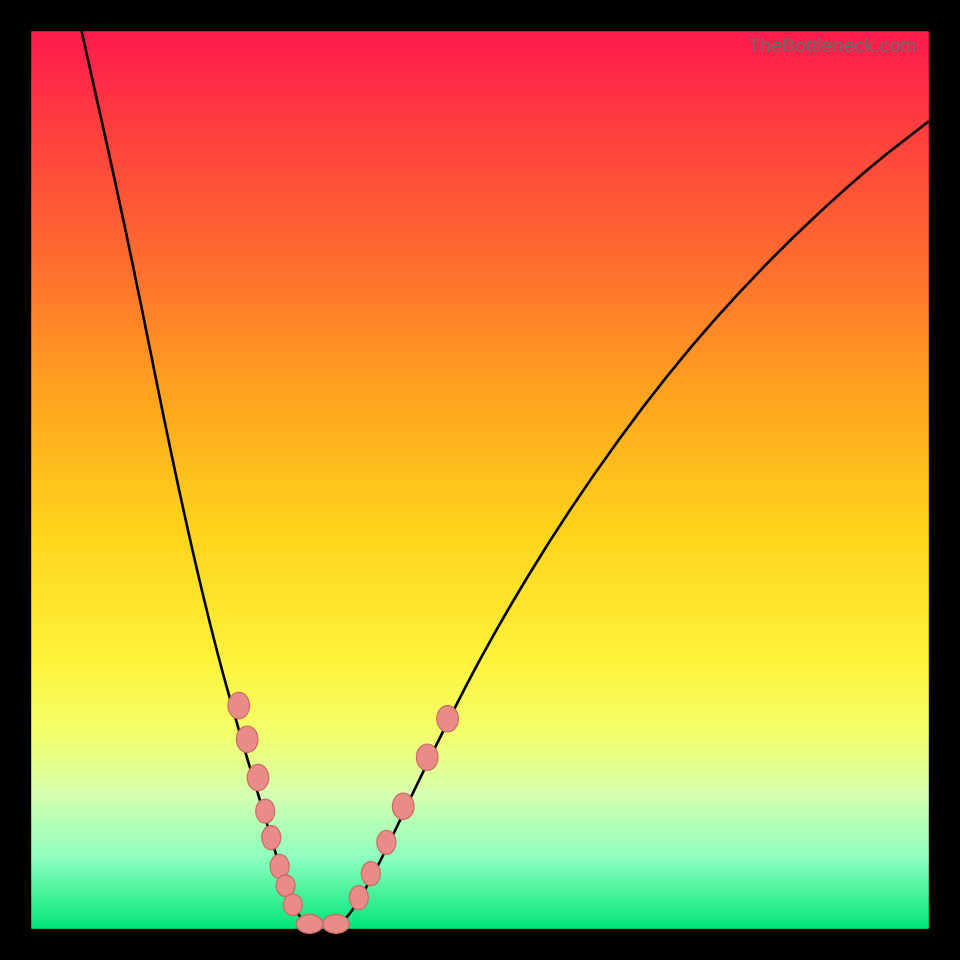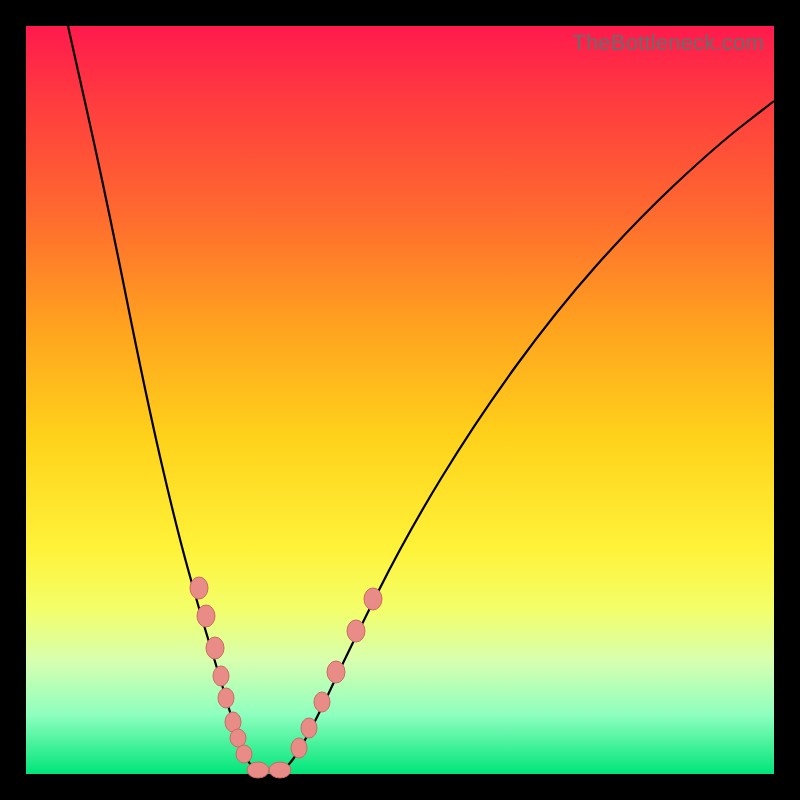--- a/index.html
+++ b/index.html
@@ -28,21 +28,21 @@
       #d6ffb0 85%,
       #8fffbf 92%,
       #00e57a 100%
     );
   }
   .watermark {
     position: absolute;
     top: 4px;
     right: 10px;
     color: #6b6b6b;
-    font-size: 22px;
+    font-size: 16px;
     font-weight: 500;
     letter-spacing: 0.2px;
     z-index: 5;
   }
   svg.plot {
     position: absolute;
     left: 0;
     top: 0;
     width: 748px;
     height: 748px;

